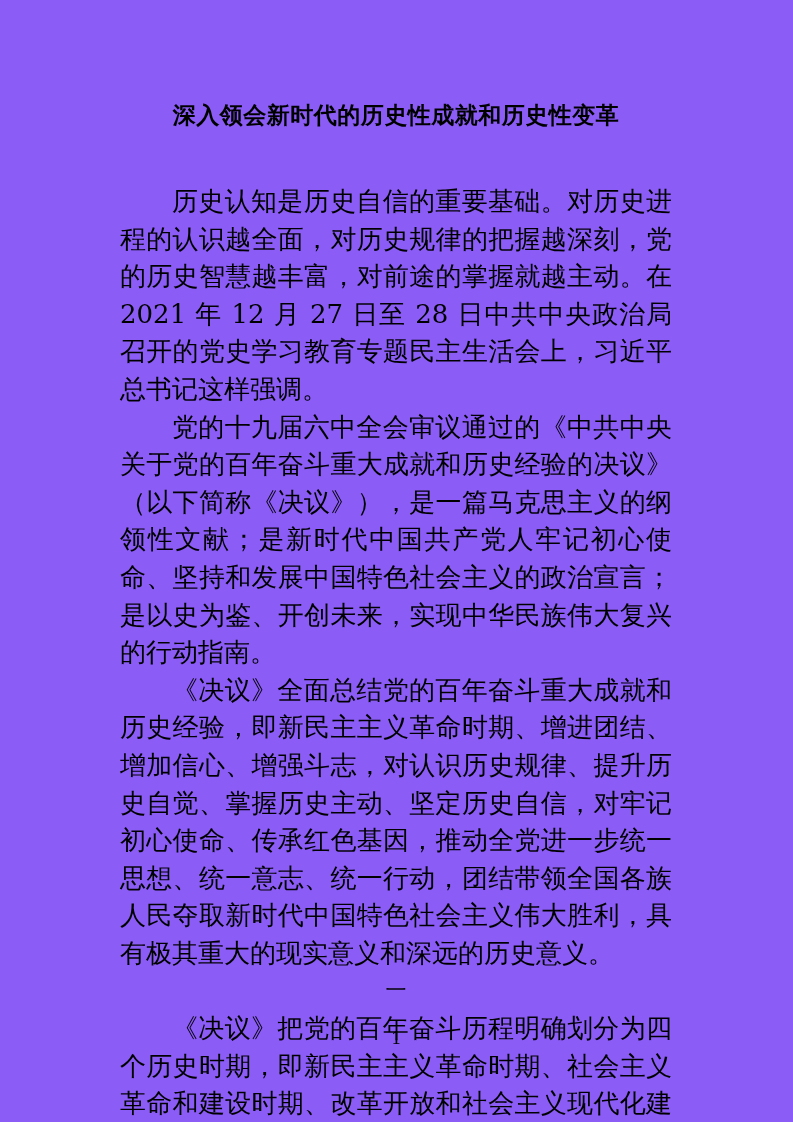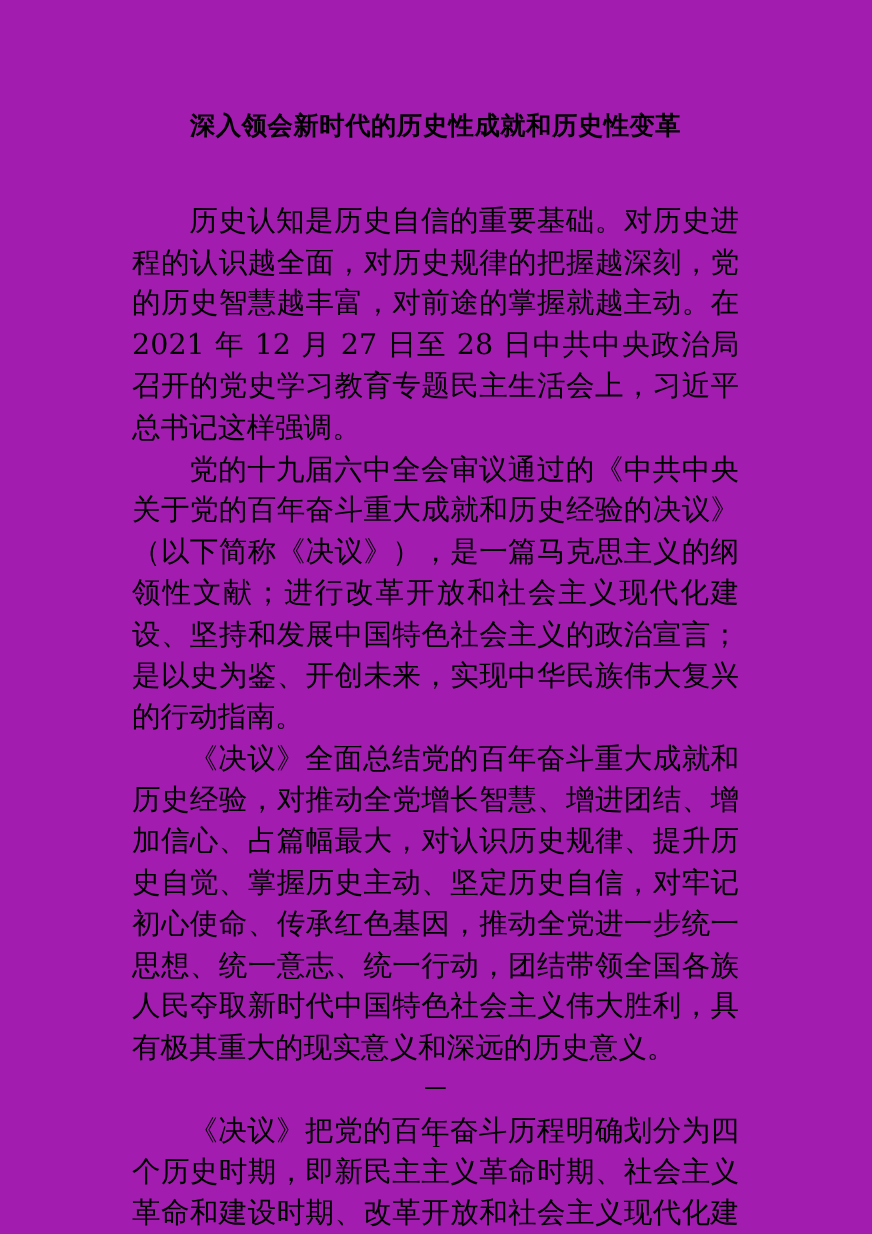--- a/index.html
+++ b/index.html
@@ -2,21 +2,21 @@
 <html><head>
 <meta charset="utf-8">
 <style>
   * { margin: 0; padding: 0; box-sizing: border-box; }
   html, body { background: #e8e8e8; }
   .page {
     position: relative;
     width: 793px;
     height: 1122px;
     margin: 0 auto;
-    background: #a21caf;
+    background: #8b5cf6;
     font-family: "DejaVu Serif", "Liberation Serif", serif;
     color: #000000;
     overflow: hidden;
   }
   .content {
     position: absolute;
     left: 120px;
     top: 97px;
     width: 552px;
   }
@@ -54,19 +54,19 @@
     line-height: 20px;
   }
 </style>
 </head>
 <body>
 
 <div class="page">
   <div class="content">
     <h1 class="doc-title">深入领会新时代的历史性成就和历史性变革</h1>
     <p class="para">历史认知是历史自信的重要基础。对历史进程的认识越全面，对历史规律的把握越深刻，党的历史智慧越丰富，对前途的掌握就越主动。在 2021 年 12 月 27 日至 28 日中共中央政治局召开的党史学习教育专题民主生活会上，习近平总书记这样强调。</p>
-    <p class="para">党的十九届六中全会审议通过的《中共中央关于党的百年奋斗重大成就和历史经验的决议》（以下简称《决议》），是一篇马克思主义的纲领性文献；进行改革开放和社会主义现代化建设、坚持和发展中国特色社会主义的政治宣言；是以史为鉴、开创未来，实现中华民族伟大复兴的行动指南。</p>
-    <p class="para">《决议》全面总结党的百年奋斗重大成就和历史经验，对推动全党增长智慧、增进团结、增加信心、占篇幅最大，对认识历史规律、提升历史自觉、掌握历史主动、坚定历史自信，对牢记初心使命、传承红色基因，推动全党进一步统一思想、统一意志、统一行动，团结带领全国各族人民夺取新时代中国特色社会主义伟大胜利，具有极其重大的现实意义和深远的历史意义。</p>
+    <p class="para">党的十九届六中全会审议通过的《中共中央关于党的百年奋斗重大成就和历史经验的决议》（以下简称《决议》），是一篇马克思主义的纲领性文献；是新时代中国共产党人牢记初心使命、坚持和发展中国特色社会主义的政治宣言；是以史为鉴、开创未来，实现中华民族伟大复兴的行动指南。</p>
+    <p class="para">《决议》全面总结党的百年奋斗重大成就和历史经验，即新民主主义革命时期、增进团结、增加信心、增强斗志，对认识历史规律、提升历史自觉、掌握历史主动、坚定历史自信，对牢记初心使命、传承红色基因，推动全党进一步统一思想、统一意志、统一行动，团结带领全国各族人民夺取新时代中国特色社会主义伟大胜利，具有极其重大的现实意义和深远的历史意义。</p>
     <p class="section-marker">一</p>
     <p class="para">《决议》把党的百年奋斗历程明确划分为四个历史时期，即新民主主义革命时期、社会主义革命和建设时期、改革开放和社会主义现代化建设新时期、中国特色社会主义新时代。从各个历史时期所占的篇幅来看，第四部分“开创中国特色社会主义新时代”所用笔墨最多、占篇幅最大，超过《决议》的二分之一以上。如果说第一部分“夺取新民主主义革命伟大胜利”、第二部分“完成社会主义革命和推进社会主义建设”、第三部分“进行改革开放和社会主义现代化建设”是党的百年奋斗历程中的“大写意”，第四部分则是党的百年奋斗历程中的“工笔画”。</p>
   </div>
   <div class="page-number">1</div>
 </div>
 
 </body></html>

